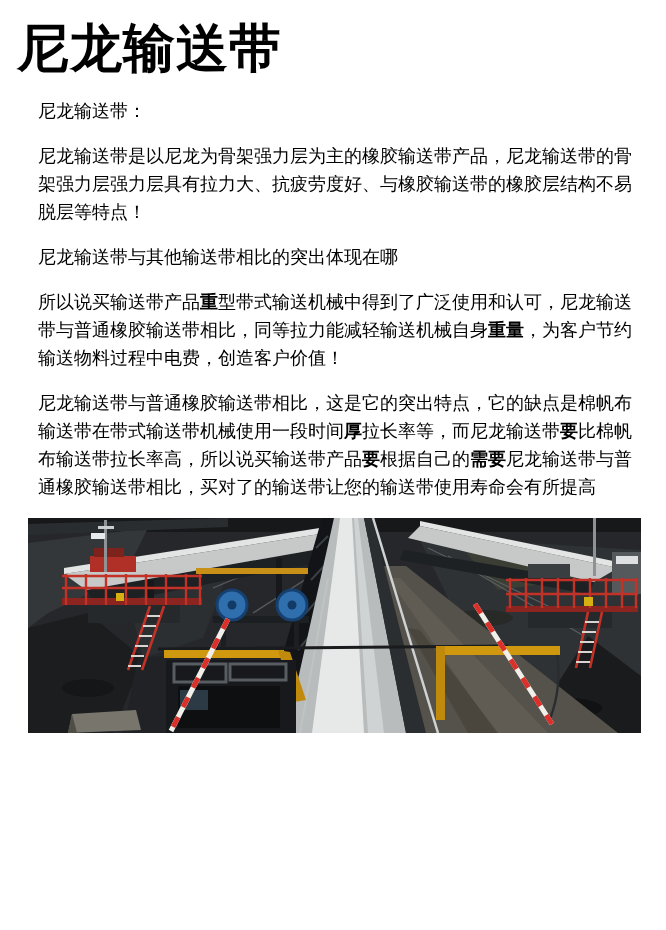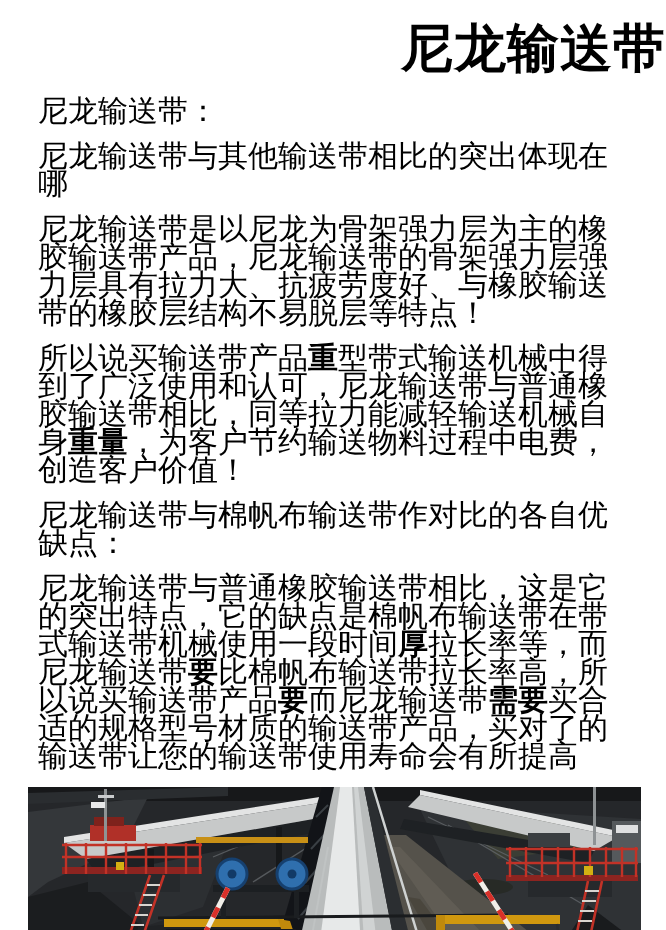--- a/index.html
+++ b/index.html
@@ -4,28 +4,29 @@
 <style>
   html,body{margin:0;padding:0;}
   body{
     width:666px;height:930px;overflow:hidden;
     background:#ffffff;color:#000000;
     font-family:"DejaVu Sans","Liberation Sans",sans-serif;
   }
   .page{position:relative;width:666px;height:930px;}
   h1.title{
     margin:16px 0 0 0;
-    text-align:right;
+    text-align:left;
     font-size:52px;line-height:64px;font-weight:700;
     letter-spacing:1px;
+    padding-left:17px;
   }
   .article{
     margin:0 34px 0 38px;
     width:594px;
-    font-size:30px;line-height:28px;
+    font-size:18px;line-height:28px;
     text-align:left;
     word-break:break-all;
     line-break:anywhere;
     overflow-wrap:break-word;
   }
   .article p{margin:17px 0;}
   .article .kw{font-weight:700;}
   figure.photo{
     margin:6px 0 0 28px;padding:0;
     width:613px;height:215px;
@@ -34,25 +35,24 @@
 </style>
 </head>
 <body>
 
 <main class="page">
 
   <h1 class="title">尼龙输送带</h1>
 
   <section class="article" id="article">
       <p><span>尼龙输送带：</span></p>
+      <p><span>尼龙输送带是以尼龙为骨架强力层为主的橡胶输送带产品，尼龙输送带的骨架强力层强力层具有拉力大、抗疲劳度好、与橡胶输送带的橡胶层结构不易脱层等特点！</span></p>
       <p><span>尼龙输送带与其他输送带相比的突出体现在哪</span></p>
-      <p><span>尼龙输送带是以尼龙为骨架强力层为主的橡胶输送带产品，尼龙输送带的骨架强力层强力层具有拉力大、抗疲劳度好、与橡胶输送带的橡胶层结构不易脱层等特点！</span></p>
       <p><span>所以说买输送带产品</span><span class="kw">重</span><span>型带式输送机械中得到了广泛使用和认可，尼龙输送带与普通橡胶输送带相比，同等拉力能减轻输送机械自身</span><span class="kw">重量</span><span>，为客户节约输送物料过程中电费，创造客户价值！</span></p>
-      <p><span>尼龙输送带与棉帆布输送带作对比的各自优缺点：</span></p>
-      <p><span>尼龙输送带与普通橡胶输送带相比，这是它的突出特点，它的缺点是棉帆布输送带在带式输送带机械使用一段时间</span><span class="kw">厚</span><span>拉长率等，而尼龙输送带</span><span class="kw">要</span><span>比棉帆布输送带拉长率高，所以说买输送带产品</span><span class="kw">要</span><span>而尼龙输送带</span><span class="kw">需要</span><span>买合适的规格型号材质的输送带产品，买对了的输送带让您的输送带使用寿命会有所提高</span></p>
+      <p><span>尼龙输送带与普通橡胶输送带相比，这是它的突出特点，它的缺点是棉帆布输送带在带式输送带机械使用一段时间</span><span class="kw">厚</span><span>拉长率等，而尼龙输送带</span><span class="kw">要</span><span>比棉帆布输送带拉长率高，所以说买输送带产品</span><span class="kw">要</span><span>根据自己的</span><span class="kw">需要</span><span>尼龙输送带与普通橡胶输送带相比，买对了的输送带让您的输送带使用寿命会有所提高</span></p>
     </section>
 
   <figure class="photo" aria-label="煤场双线带式输送机现场照片（中央输送带、两侧红色护栏平台、黄色门架、蓝色卷盘、红白警示杆）">
     <svg viewBox="0 0 613 215" preserveAspectRatio="none">
 
       <g>
         <rect x="0" y="0" width="613" height="215" fill="var(--c-ground,#25272a)"></rect>
         <rect x="0" y="0" width="613" height="14" fill="#17181a"></rect>
         <polygon points="0,25 120,10 95,60 20,95 0,110" fill="#34373a"></polygon>
         <polygon points="0,110 60,95 115,140 85,215 0,215" fill="#1b1d1f"></polygon>

